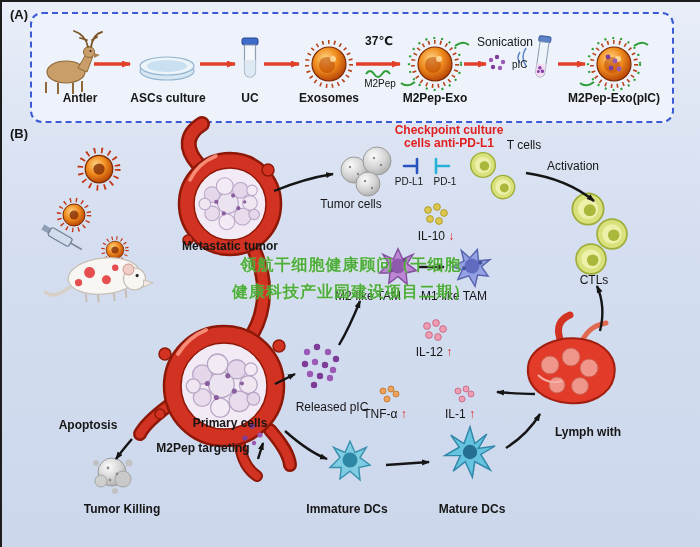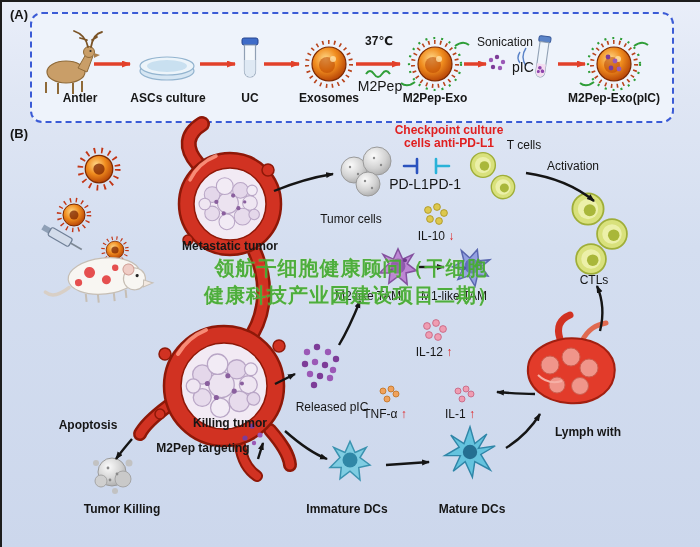--- a/index.html
+++ b/index.html
@@ -5,26 +5,26 @@
   html,body{margin:0;padding:0}
   body{font-family:"Liberation Sans","DejaVu Sans",sans-serif;background:#9aa4b8}
   .stage{position:relative;width:700px;height:547px;margin:0 auto;border:2px solid #1d1d1d;
     background:linear-gradient(180deg,#e9eef9 0%,#dfe6f4 18%,#d4def0 45%,#ccd7ec 100%);overflow:hidden}
   .abox{position:absolute;left:28px;top:10px;width:640px;height:107px;border:2px dashed var(--panel_border_blue,#3b5bd6);
     border-radius:12px;background:#eef3fb;z-index:1}
   .canvas{position:absolute;left:0;top:0;z-index:2}
   .lb{position:absolute;z-index:3;font-size:12px;color:#161616;white-space:nowrap;line-height:1.15}
   .c{transform:translateX(-50%)}
   .b{font-weight:700}
-  .s10{font-size:14px}
+  .s10{font-size:10px}
   .s11{font-size:12px}
   .s13{font-size:13px}
   .red{color:var(--red,#e01f1f)}
   .rArr{color:var(--red,#e01f1f);font-weight:700}
-  .wm{position:absolute;z-index:4;left:349px;transform:translateX(-50%);font-size:20px;font-weight:700;
+  .wm{position:absolute;z-index:4;left:349px;transform:translateX(-50%);font-size:16px;font-weight:700;
       color:var(--wmgreen,#48ad36);letter-spacing:1px;white-space:nowrap;opacity:.96;
       text-shadow:0 0 2px rgba(250,255,160,.35)}
 </style>
 </head>
 <body>
 
 <div class="stage">
   <div class="abox"></div>
 
   <svg class="canvas" width="700" height="547" viewBox="0 0 700 547">
@@ -355,21 +355,21 @@
   <div class="lb b c" style="left:433px;top:90px">M2Pep-Exo</div>
   <div class="lb c s11" style="left:503px;top:34px">Sonication</div>
   <div class="lb s10" style="left:510px;top:57px">pIC</div>
   <div class="lb b c" style="left:612px;top:90px">M2Pep-Exo(pIC)</div>
 
   <div class="lb b s13" style="left:8px;top:125px">(B)</div>
   <div class="lb b c red s11" style="left:447px;top:122px">Checkpoint culture</div>
   <div class="lb b c red s11" style="left:447px;top:135px">cells anti-PD-L1</div>
   <div class="lb c" style="left:522px;top:137px">T cells</div>
   <div class="lb c" style="left:571px;top:158px">Activation</div>
-  <div class="lb c" style="left:349px;top:211px">Tumor cells</div>
+  <div class="lb c" style="left:349px;top:196px">Tumor cells</div>
   <div class="lb c s10" style="left:407px;top:174px">PD-L1</div>
   <div class="lb c s10" style="left:443px;top:174px">PD-1</div>
   <div class="lb b c" style="left:228px;top:238px">Metastatic tumor</div>
 
   <div class="lb c" style="left:434px;top:228px">
     <span>IL-10</span>
     <span class="rArr">↓</span>
   </div>
 
   <div class="lb c" style="left:592px;top:272px">CTLs</div>
@@ -387,21 +387,21 @@
     <span>TNF-α</span>
     <span class="rArr">↑</span>
   </div>
   <div class="lb c" style="left:458px;top:406px">
     <span>IL-1</span>
     <span class="rArr">↑</span>
   </div>
 
   <div class="lb b c" style="left:586px;top:424px">Lymph with</div>
   <div class="lb b c" style="left:86px;top:417px">Apoptosis</div>
-  <div class="lb b c" style="left:228px;top:415px">Killing tumor</div>
+  <div class="lb b c" style="left:228px;top:415px">Primary cells</div>
   <div class="lb b c" style="left:201px;top:440px">M2Pep targeting</div>
   <div class="lb b c" style="left:120px;top:501px">Tumor Killing</div>
   <div class="lb b c" style="left:345px;top:501px">Immature DCs</div>
   <div class="lb b c" style="left:470px;top:501px">Mature DCs</div>
 
   <div class="wm" style="top:253px">领航干细胞健康顾问（干细胞</div>
   <div class="wm" style="top:280px">健康科技产业园建设项目二期）</div>
 </div>
 
 </body></html>

